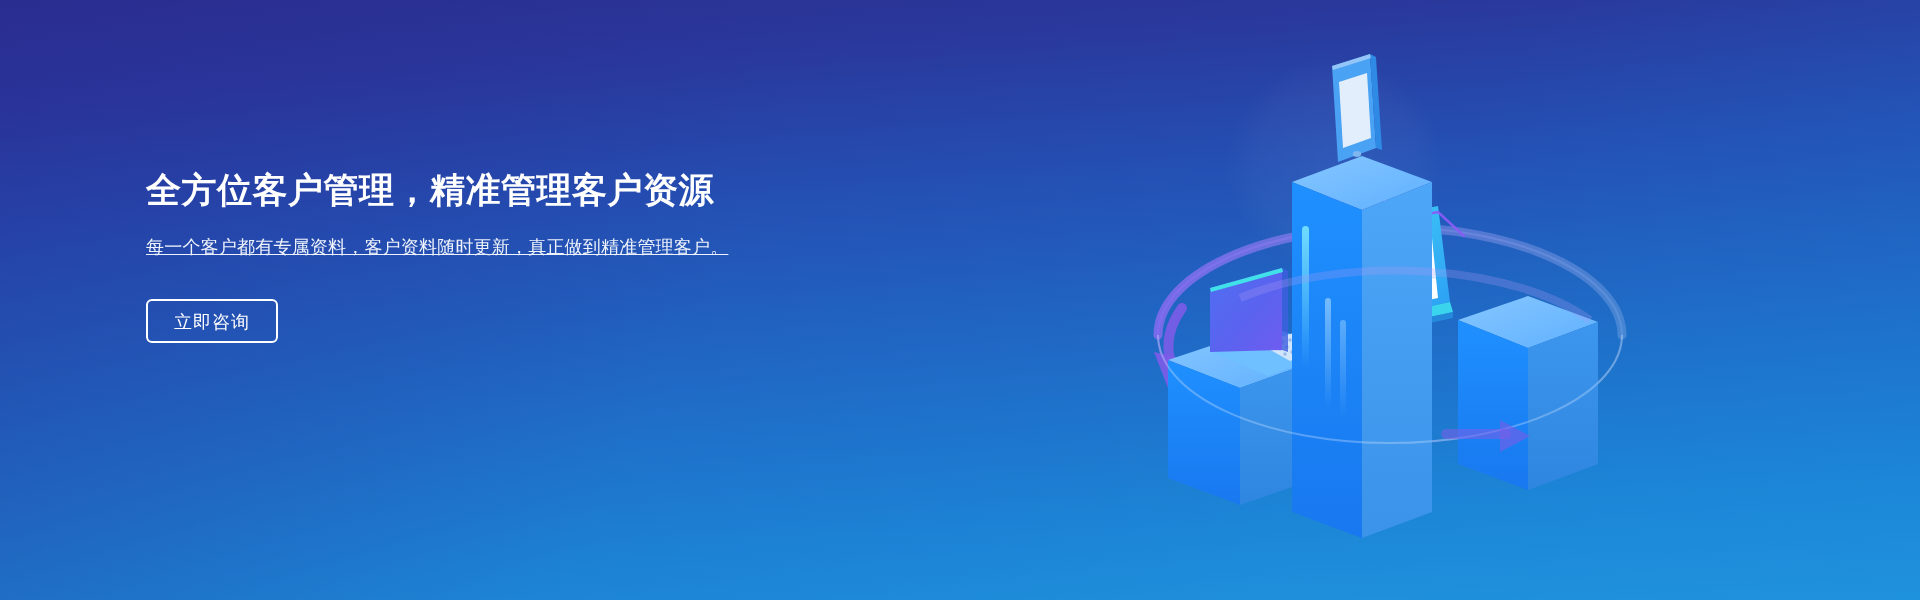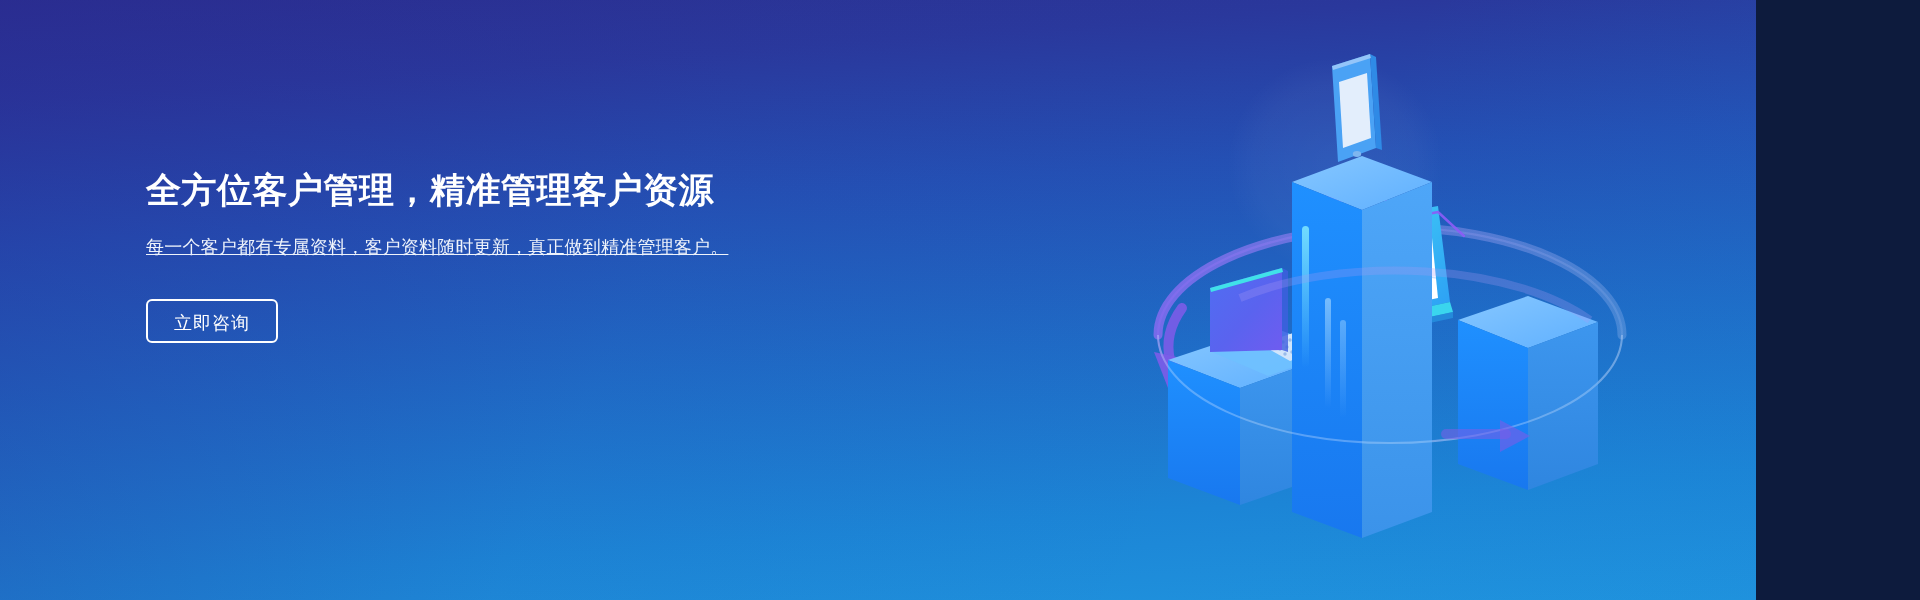--- a/index.html
+++ b/index.html
@@ -7,21 +7,21 @@
     margin: 0;
     padding: 0;
     background: #0d1b3d;
   }
   body {
     font-family: "Liberation Sans", "DejaVu Sans", sans-serif;
   }
 
   .banner {
     position: relative;
-    width: 1756px;
+    width: 1920px;
     height: 600px;
     overflow: hidden;
     background: linear-gradient(176deg, #2b2f90 0%, #2a389c 14%, #2450b4 34%, #1f6bc6 58%, #1c85d6 82%, #2094de 100%);
   }
 
   
   .banner::after {
     content: "";
     position: absolute;
     inset: 0;
@@ -63,21 +63,21 @@
     height: 44px;
     line-height: 44px;
     text-align: center;
     border: 2px solid #ffffff;
     border-radius: 6px;
     background: transparent;
     color: #ffffff;
     font-size: 18px;
     letter-spacing: 1px;
     cursor: pointer;
-    font-family: Liberation Serif, serif;
+    font-family: Liberation Mono, monospace;
     box-sizing: border-box;
   }
 
   
   .art {
     position: absolute;
     left: 1120px;
     top: 30px;
     width: 540px;
     height: 540px;

